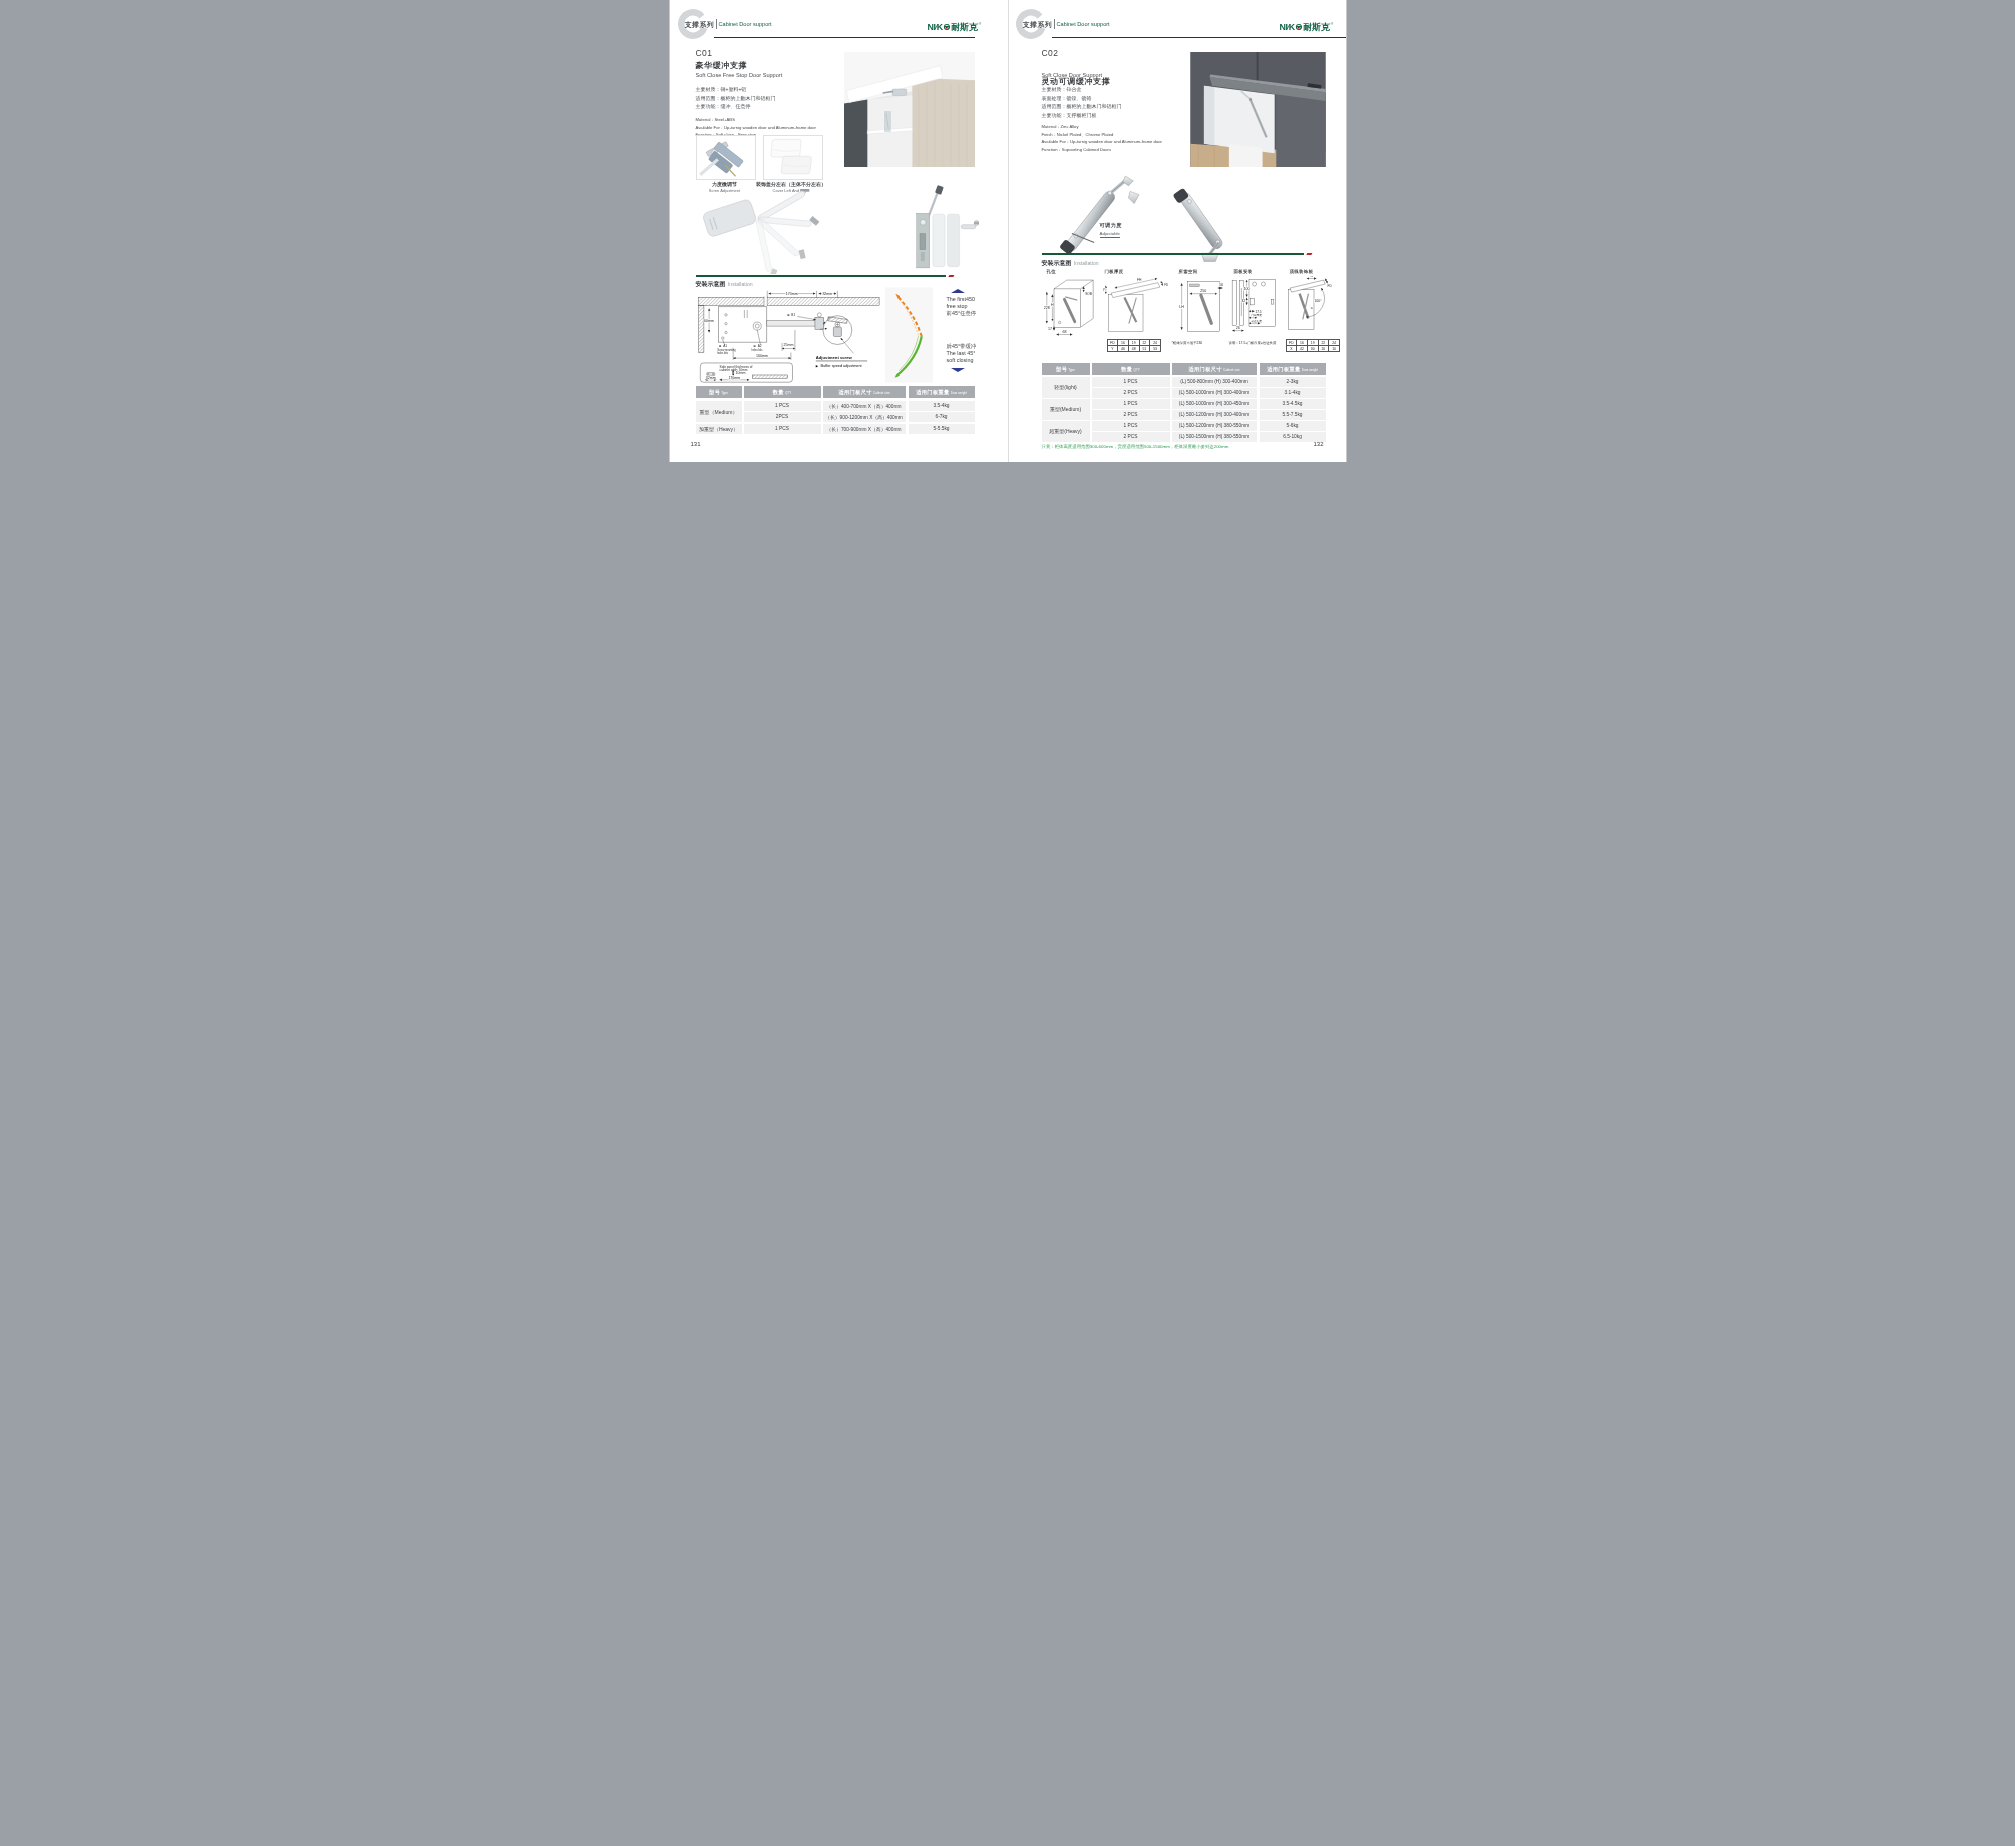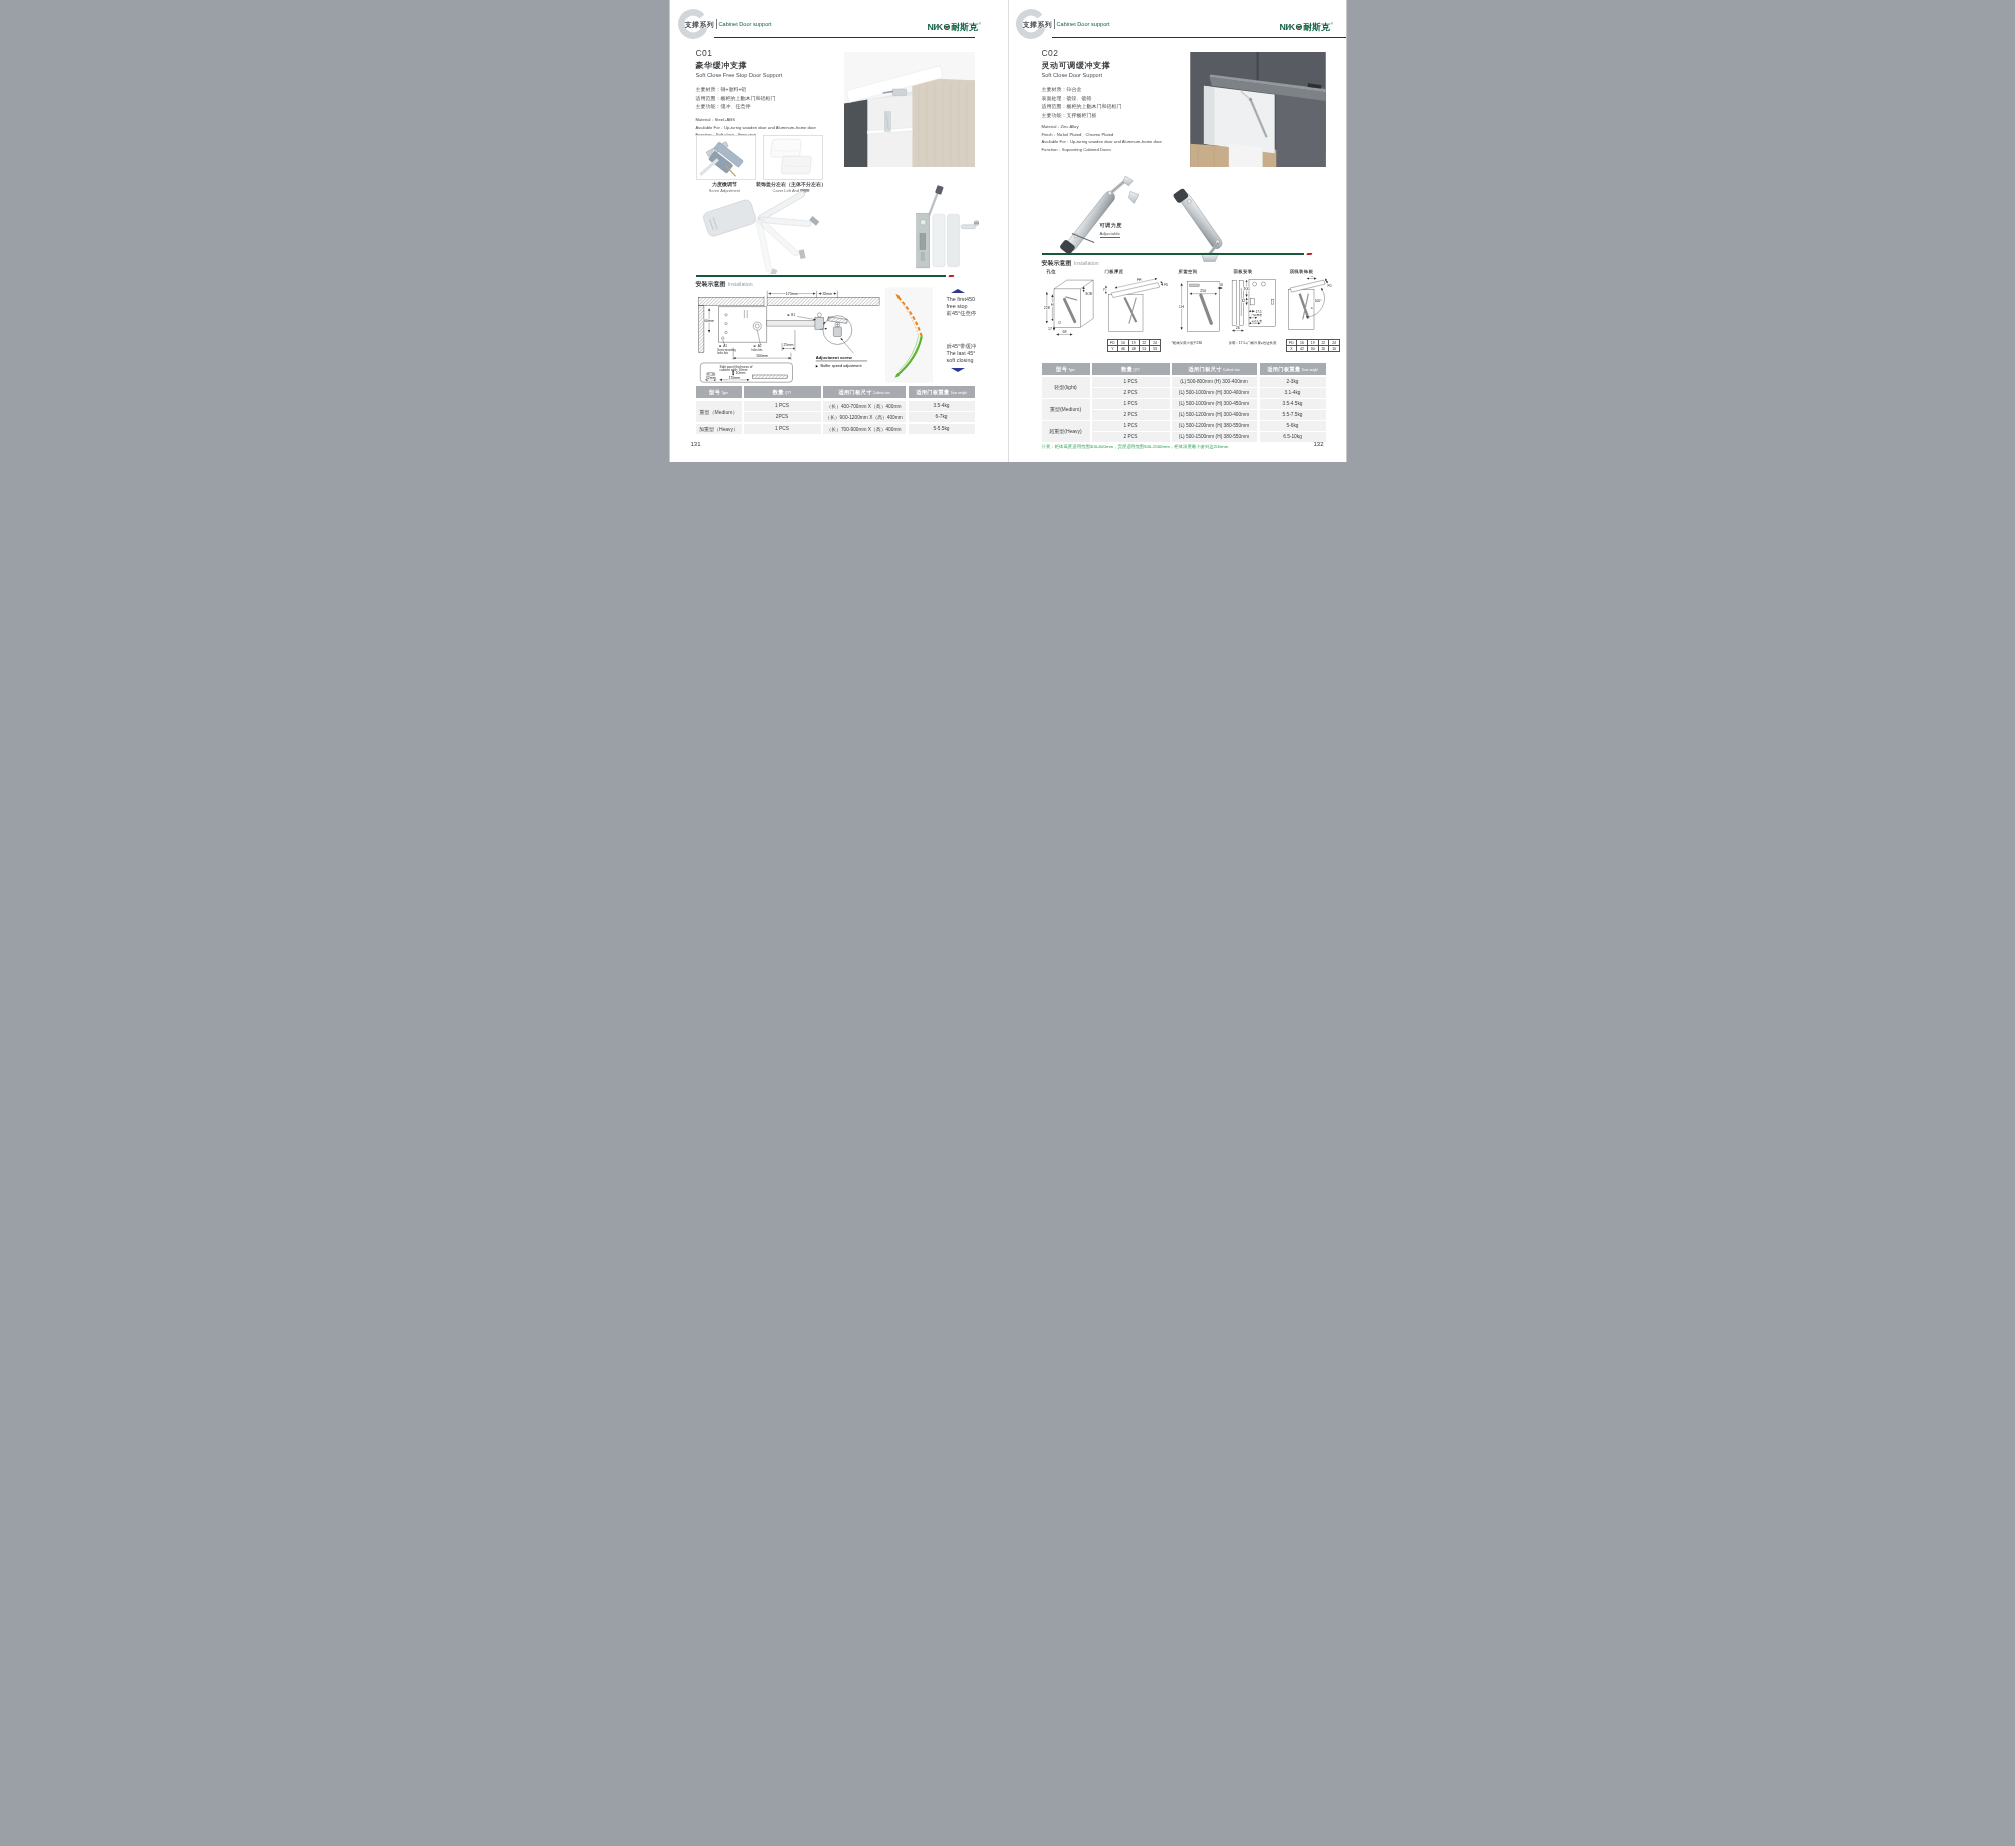--- a/index.html
+++ b/index.html
@@ -351,21 +351,21 @@
     <div class="abs series-en" style="left:49px;top:21.4px">Cabinet Door support</div>
     <div class="abs rule" style="left:44px;top:37px;width:294px"></div>
     <div class="abs logo" style="left:272px;top:22.6px">
       <span class="logo-latin">NI∕K</span>
         <span class="logo-o"><span>Ɵ</span><span class="logo-dot"></span></span>
         <span class="logo-cn">耐斯克</span>
         <span class="logo-reg">®</span>
     </div>
 
     <div class="abs code" style="left:34px;top:48px">C02</div>
-    <div class="abs title-cn" style="left:34px;top:60px">灵动可调缓冲支撑</div>
+    <div class="abs title-cn" style="left:34px;top:76px">灵动可调缓冲支撑</div>
     <div class="abs title-en" style="left:34px;top:72px">Soft Close Door Support</div>
     <div class="abs spec-cn" style="left:34px;top:85px">
       <div>主要材质：锌合金</div>
       <div>表面处理：镀镍、镀铬</div>
       <div>适用范围：橱柜的上翻木门和铝框门</div>
       <div>主要功能：支撑橱柜门板</div>
     </div>
     <div class="abs spec-en" style="left:34px;top:123px">
       <div>Material：Zinc Alloy</div>
       <div>Finish：Nickel Plated、Chrome Plated</div>

